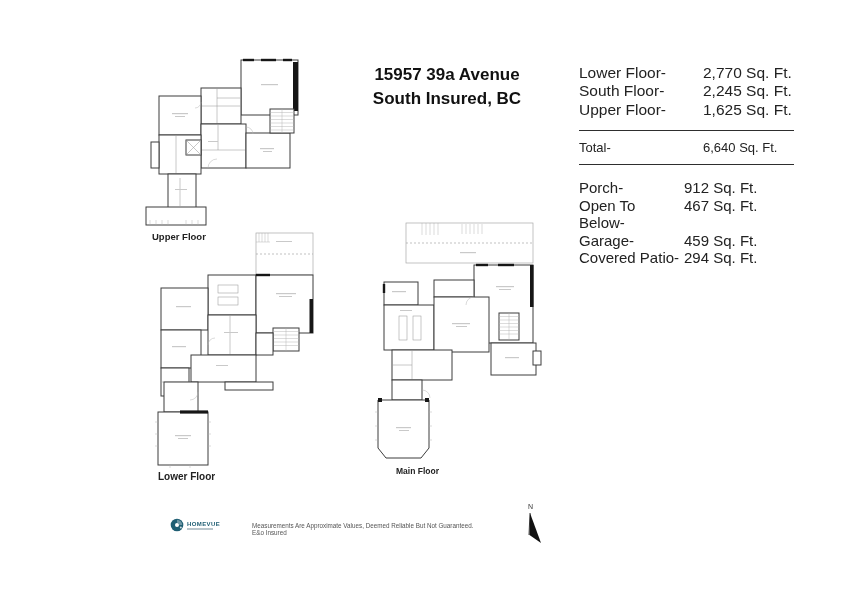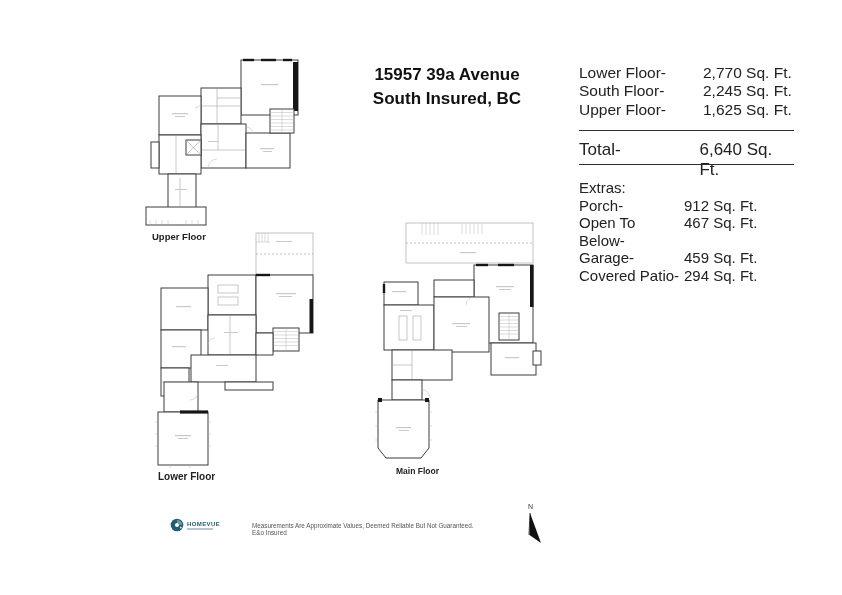--- a/index.html
+++ b/index.html
@@ -8,21 +8,21 @@
   
   .title{position:absolute;left:322px;top:63px;width:178px;text-align:center;
          font-weight:bold;font-size:17px;line-height:23.5px;color:#111;}
   
   .summary{position:absolute;left:543px;top:64px;width:215px;}
   .srow{display:flex;font-size:15.5px;line-height:18.4px;color:#222;}
   .srow .lab{width:124px;}
   .srow .val{flex:1;}
   .rule{position:absolute;left:543px;width:215px;border-top:1.7px solid #2e2e2e;height:0;}
   .total{position:absolute;left:543px;top:140px;width:215px;display:flex;
-         font-size:17px;color:#222;}
+         font-size:13px;color:#222;}
   .total .lab{width:124px;}
   
   .extras{position:absolute;left:543px;top:179px;width:215px;font-size:15px;line-height:17.5px;color:#222;}
   .erow{display:flex;}
   .erow .lab{width:105px;}
   .erow .val{flex:1;}
   
   .floorlabel{position:absolute;font-weight:bold;color:#222;}
   #lbl-upper{left:116px;top:231px;font-size:9.5px;}
   #lbl-lower{left:122px;top:471px;font-size:10px;}
@@ -69,21 +69,20 @@
     </div>
   </div>
   <div class="rule" style="top:130px"></div>
   <div class="total">
     <span class="lab">Total-</span>
     <span class="val">6,640 Sq. Ft.</span>
   </div>
   <div class="rule" style="top:164px"></div>
 
   <div class="extras">
-    <div>Extras:</div>
     <div class="erow">
       <span class="lab">Porch-</span>
       <span class="val">912 Sq. Ft.</span>
     </div>
     <div class="erow">
       <span class="lab">Open To Below-</span>
       <span class="val">467 Sq. Ft.</span>
     </div>
     <div class="erow">
       <span class="lab">Garage-</span>

